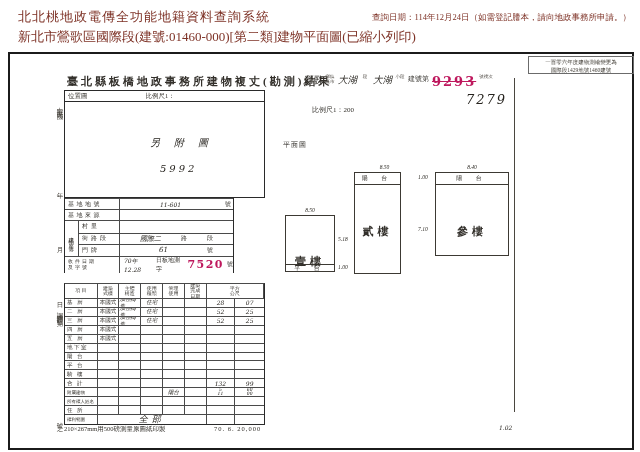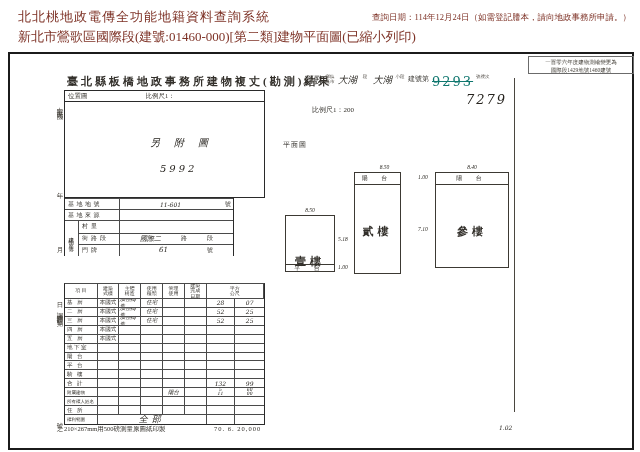--- a/index.html
+++ b/index.html
@@ -7,21 +7,21 @@
        font-family:"Liberation Serif","DejaVu Serif",serif;color:#33302b;}
   .abs{position:absolute;}
   
   #sys-title{left:18px;top:8px;font-size:13px;letter-spacing:1px;}
   #query-date{left:372px;top:12px;font-size:8.5px;}
   #subtitle{left:18px;top:28px;font-size:13px;}
   
   #doc{left:8px;top:52px;width:622px;height:394px;border:2px solid #1b1b1b;background:#fff;}
   #doc *{box-sizing:border-box;}
   .hand{font-style:italic;color:#26231e;font-family:"DejaVu Serif",serif;}
-  .stamp{font-weight:normal;color:#0f766e;font-family:"DejaVu Serif",serif;}
+  .stamp{font-weight:bold;color:#be185d;font-family:"DejaVu Serif",serif;}
   #remark-box{left:518px;top:2px;width:106px;height:18px;border:1px solid #6b6b6b;
               font-size:5.5px;line-height:8px;text-align:center;padding-top:1px;color:#4a463f;}
   #doc-title{left:57px;top:20px;font-size:11px;font-weight:bold;letter-spacing:3px;}
   #bheader{left:293px;top:20px;display:flex;align-items:flex-start;gap:3px;font-size:7px;}
   .small-label{font-size:4.5px;line-height:5px;color:#55504a;width:10px;text-align:center;}
   .bh-hand{font-size:9.5px;}
   #bno-old{font-size:13px;letter-spacing:2px;text-decoration:line-through;}
   #bno-new{left:456px;top:38px;font-size:13px;letter-spacing:2px;}
   #plan-hdr-label{left:273px;top:50px;font-size:7px;letter-spacing:1px;margin-top:36px;}
   #plan-hdr-scale{left:302px;top:51px;font-size:7px;}
@@ -155,20 +155,32 @@
             <div class="unit">路</div>
             <div class="unit">段</div>
           </div>
           <div class="grow">
             <div class="lab">門牌</div>
             <div class="hv hand">61</div>
             <div class="unit">號</div>
           </div>
         </div>
       </div>
+      <div id="receipt">
+        <div class="lab">
+          <div>收件日期</div>
+          <div>及字號</div>
+        </div>
+        <div class="rv">
+          <span class="hand">70年12.28</span>
+          <span>日板地測字</span>
+          <span class="stamp" id="rc-num">7520</span>
+          <span>號</span>
+        </div>
+      </div>
     </div>
 
   <div class="abs" id="mt">
       <div class="mt-hdr">
         <div class="hc" style="width: 33px;">
           <span>項 目</span>
         </div>
         <div class="hc" style="width: 22px;">
           <span>建築式樣</span>
         </div>
@@ -343,21 +355,21 @@
       <div class="dim" style="left: 275px; top: 153px; width: 50px; text-align: center;">8.50</div>
       <div class="dim" style="left: 328px; top: 210px;">1.00</div>
       <div class="dim" style="left: 328px; top: 181.5px;">5.18</div>
       <div class="plan" style="left: 344px; top: 118px; width: 47px; height: 102px;">
         <div class="strip" style="height: 13px; top: -1.2px;">陽 台</div>
         <div class="nm" style="top: 50.5px;">貳樓</div>
       </div>
       <div class="dim" style="left: 344px; top: 110px; width: 61px; text-align: center;">8.50</div>
       <div class="dim" style="left: 408px; top: 120px;">1.00</div>
       <div class="dim" style="left: 408px; top: 171.5px;">7.10</div>
-      <div class="plan" style="left: 425px; top: 118px; width: 74px; height: 96px;">
+      <div class="plan" style="left: 425px; top: 118px; width: 74px; height: 84px;">
         <div class="strip" style="height: 13px; top: -1.2px;">陽 台</div>
         <div class="nm" style="top: 50.5px;">參樓</div>
       </div>
       <div class="dim" style="left: 425px; top: 110px; width: 74px; text-align: center;">8.40</div>
     </div>
 
   <div class="abs" id="scanline"></div>
   <div class="abs hand" id="corner-note">1.02</div>
 </div>
 

